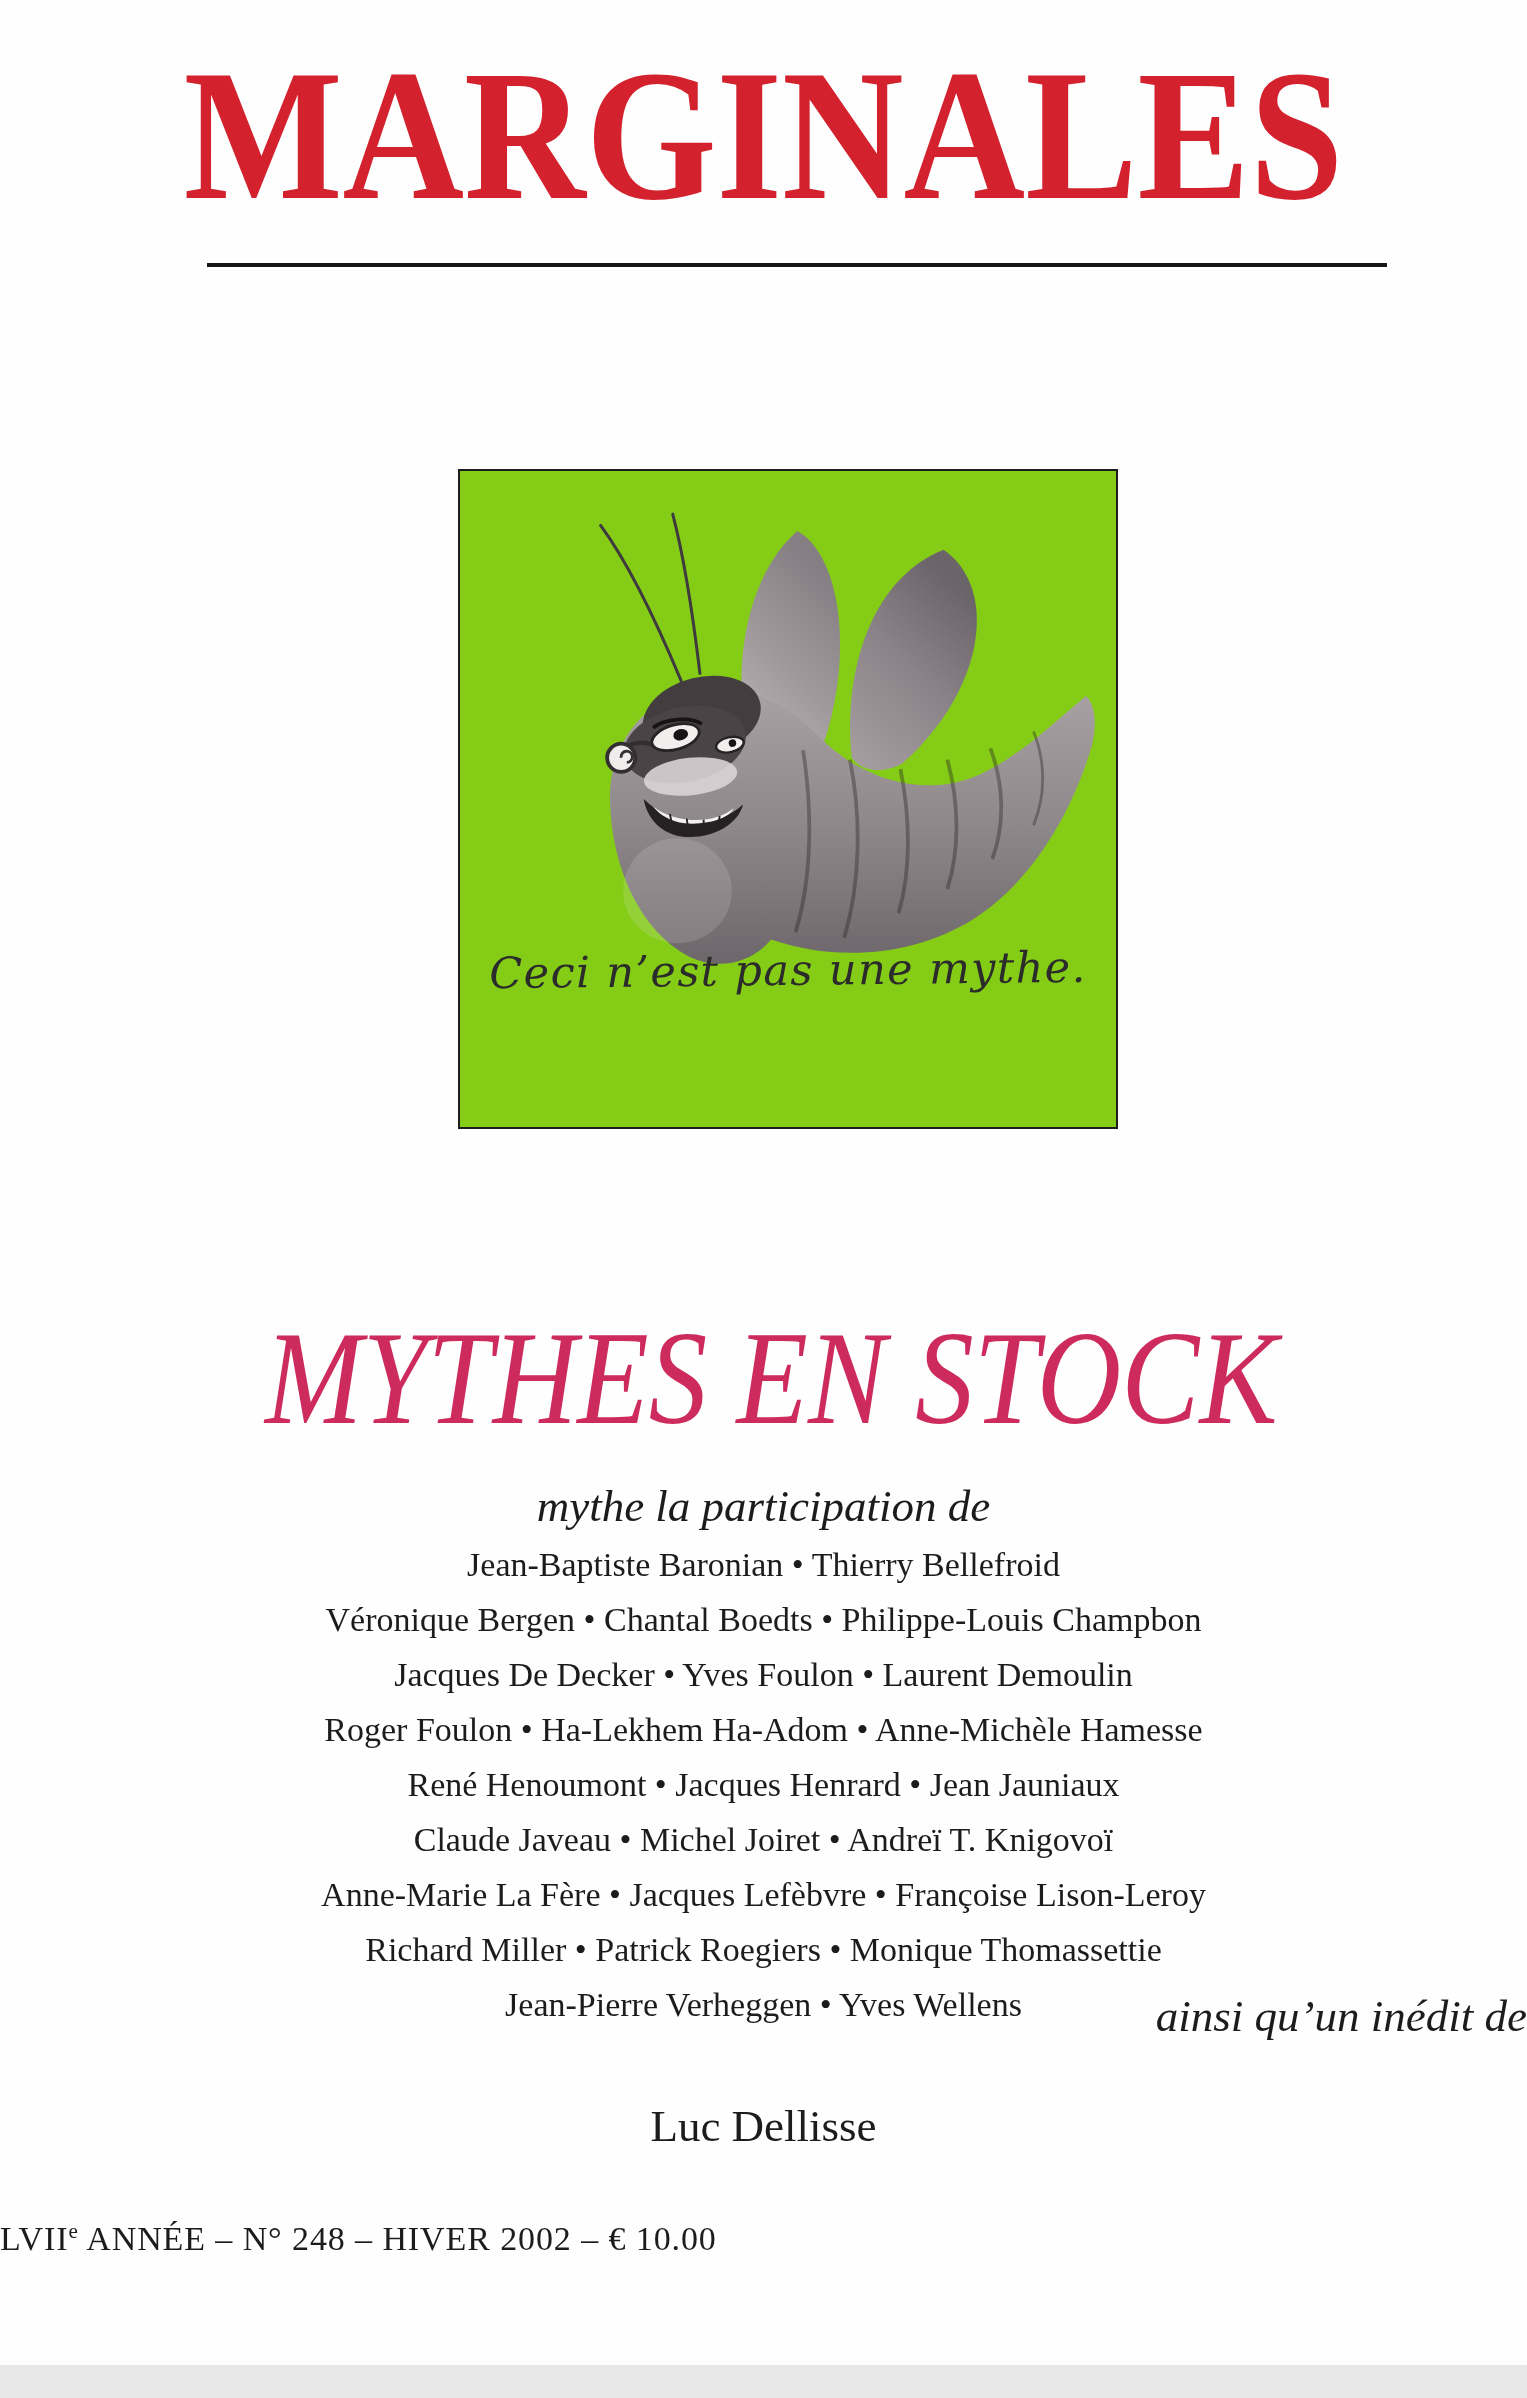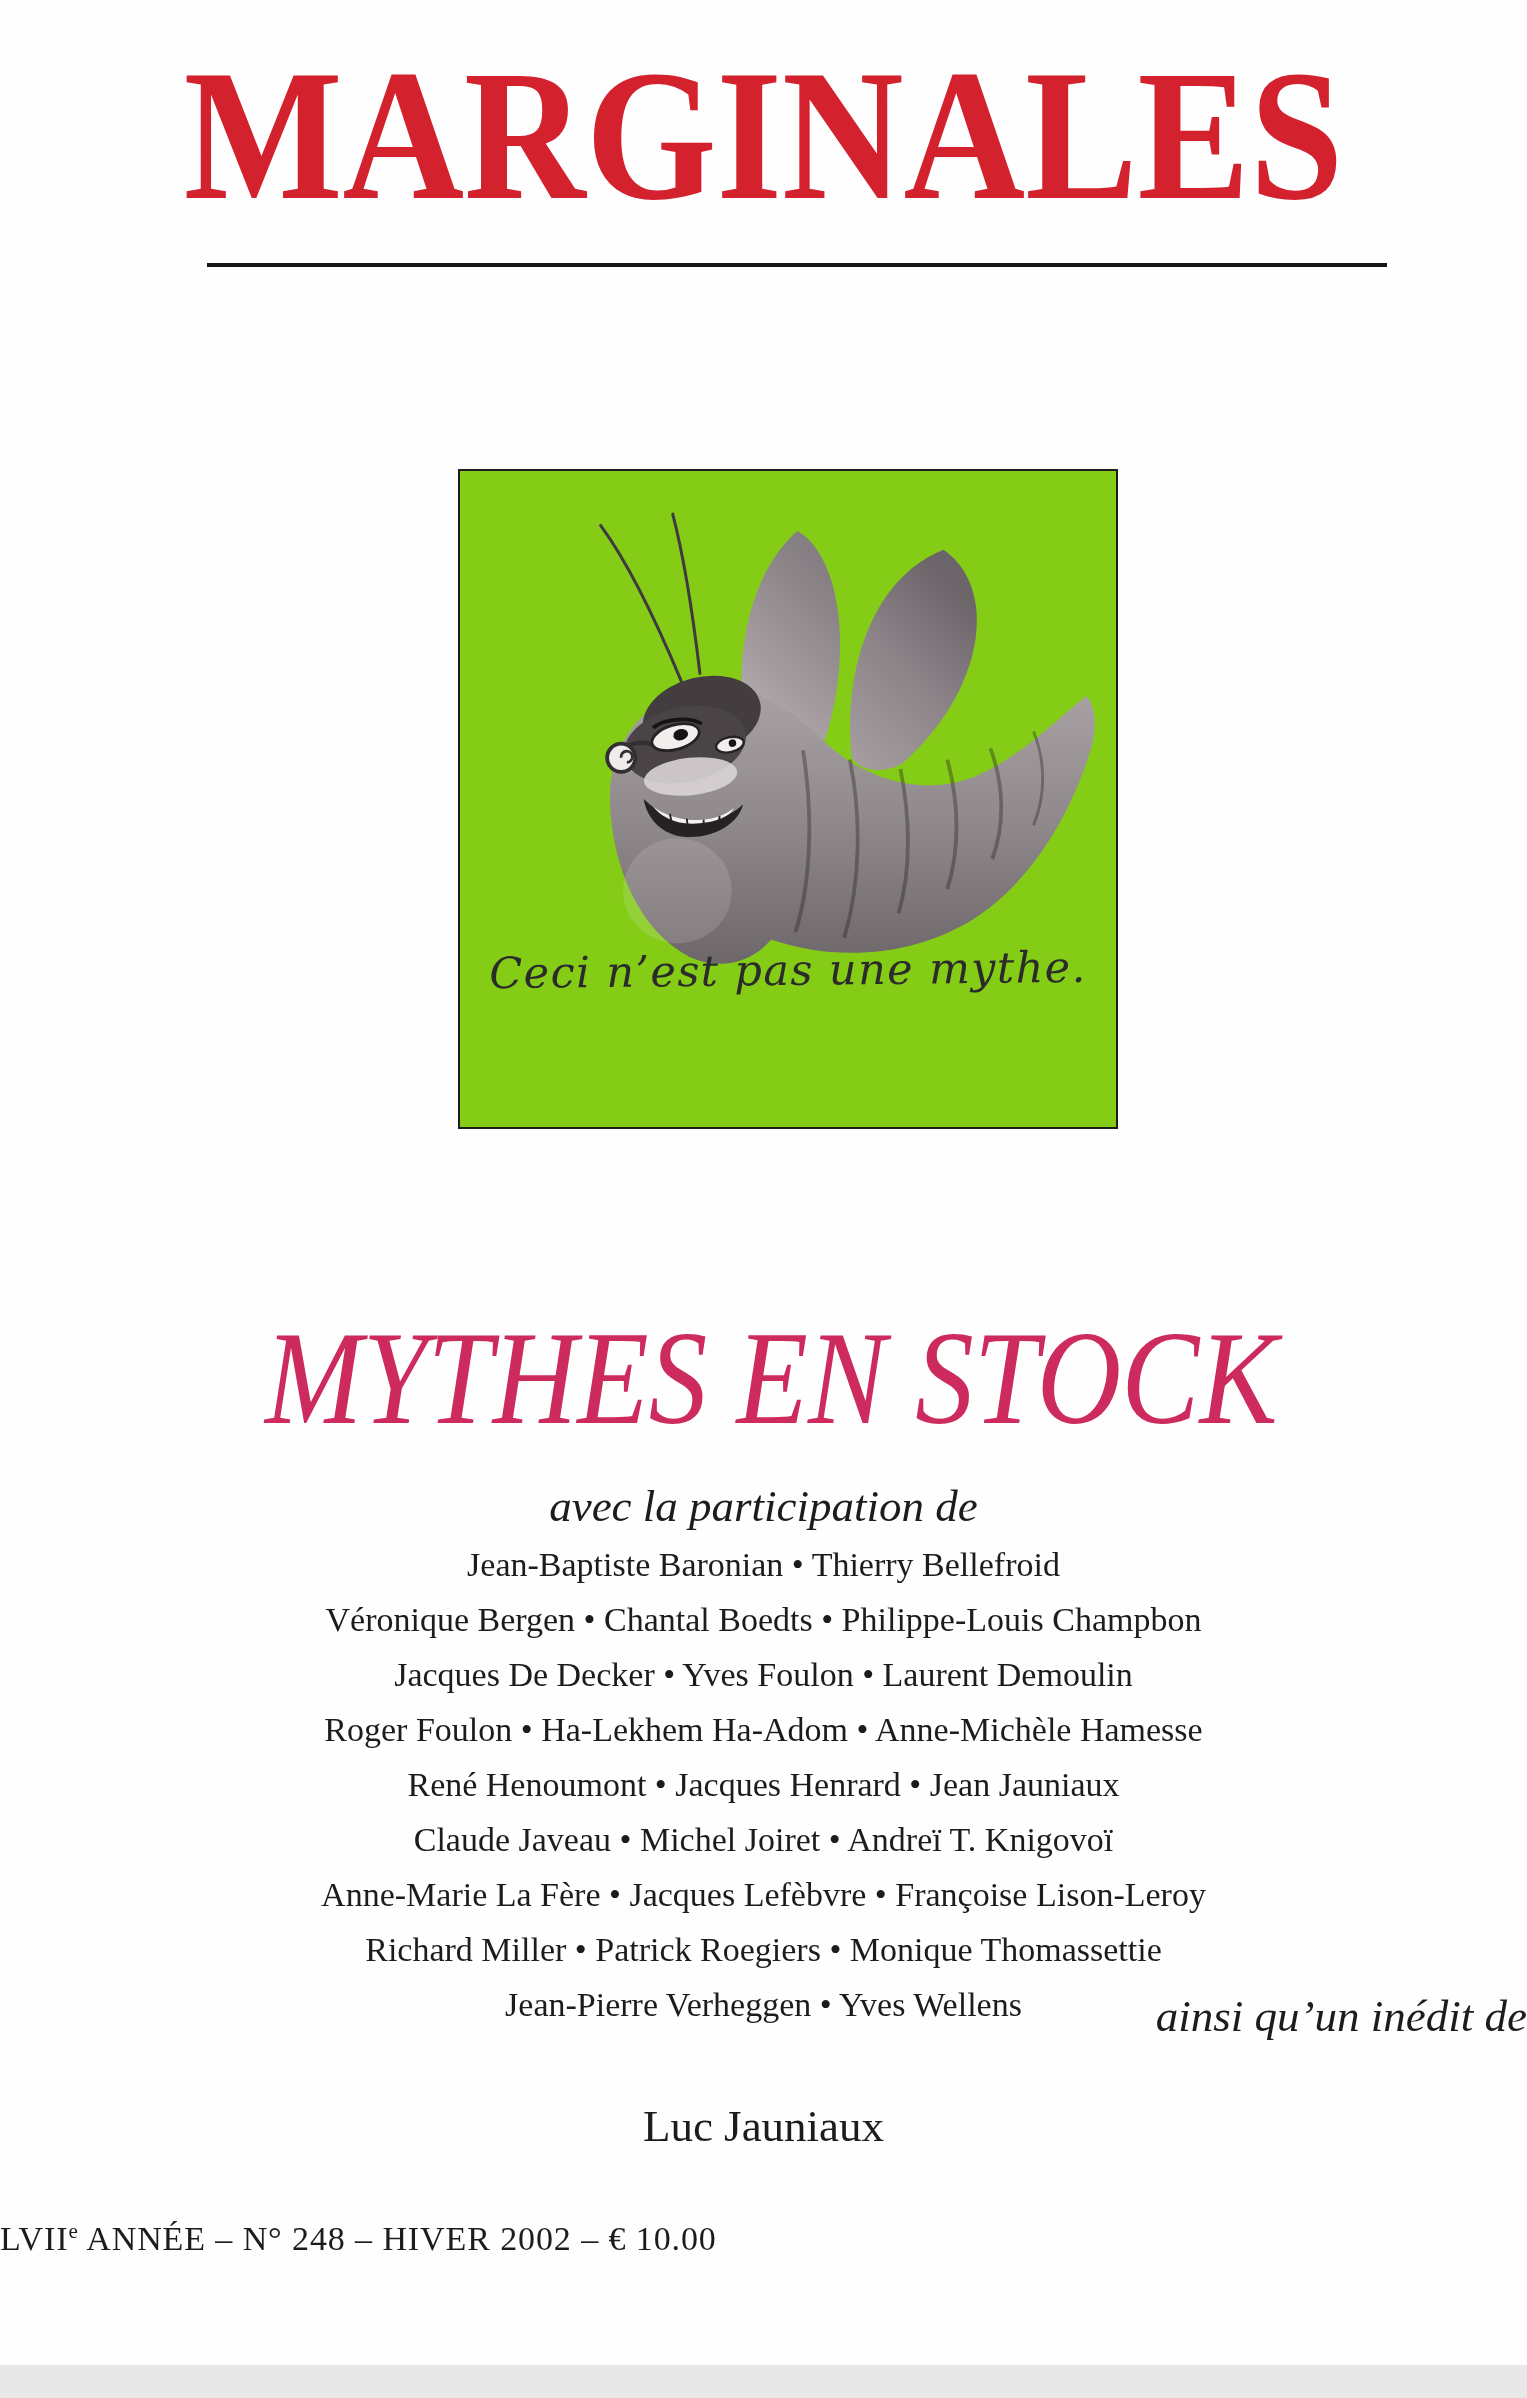--- a/index.html
+++ b/index.html
@@ -232,36 +232,36 @@
       </g>
     </svg>
 
     <figcaption class="art-caption">Ceci n’est pas une mythe.</figcaption>
   </figure>
 
   <h2 class="issue-title">
     <span class="squeeze">MYTHES EN STOCK</span>
   </h2>
 
-  <p class="intro-line intro-avec">avec la participation de</p>
+  <p class="intro-line intro-avec">mythe la participation de</p>
 
   <div class="names">
     <p>Jean-Baptiste Baronian • Thierry Bellefroid</p>
     <p>Véronique Bergen • Chantal Boedts • Philippe-Louis Champbon</p>
     <p>Jacques De Decker • Yves Foulon • Laurent Demoulin</p>
     <p>Roger Foulon • Ha-Lekhem Ha-Adom • Anne-Michèle Hamesse</p>
     <p>René Henoumont • Jacques Henrard • Jean Jauniaux</p>
     <p>Claude Javeau • Michel Joiret • Andreï T. Knigovoï</p>
     <p>Anne-Marie La Fère • Jacques Lefèbvre • Françoise Lison-Leroy</p>
     <p>Richard Miller • Patrick Roegiers • Monique Thomassettie</p>
     <p>Jean-Pierre Verheggen • Yves Wellens</p>
   </div>
 
   <p class="intro-line intro-ainsi">ainsi qu’un inédit de</p>
 
-  <p class="inedit-author">Luc Jauniaux</p>
+  <p class="inedit-author">Luc Dellisse</p>
 
   <p class="issue-info">
     <span>LVII</span><sup>e</sup><span> ANNÉE – N° 248 – HIVER 2002 – € 10.00</span>
   </p>
 
 </div>
 
 
 </body></html>

